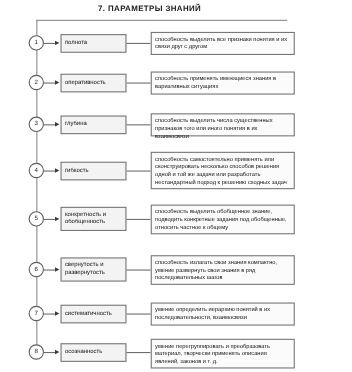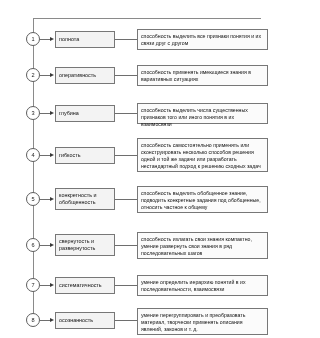--- a/index.html
+++ b/index.html
@@ -130,20 +130,21 @@
     color: #111111;
     padding: 2.5px 3px;
     text-align: left;
   }
 </style>
 </head>
 <body>
 
 <div id="page">
 
+  <div class="title">7. ПАРАМЕТРЫ ЗНАНИЙ</div>
 
   <div class="spine-top"></div>
   <div class="spine-vert"></div>
 
   <div class="row">
     <div class="num-circle" style="top:32px;">1</div>
     <div class="stub" style="top:39px;"></div>
     <div class="arrow" style="top:36.5px;"></div>
     <div class="label-box" style="top:31px;height:17px;">полнота</div>
     <div class="mid-link" style="top:39px;"></div>

